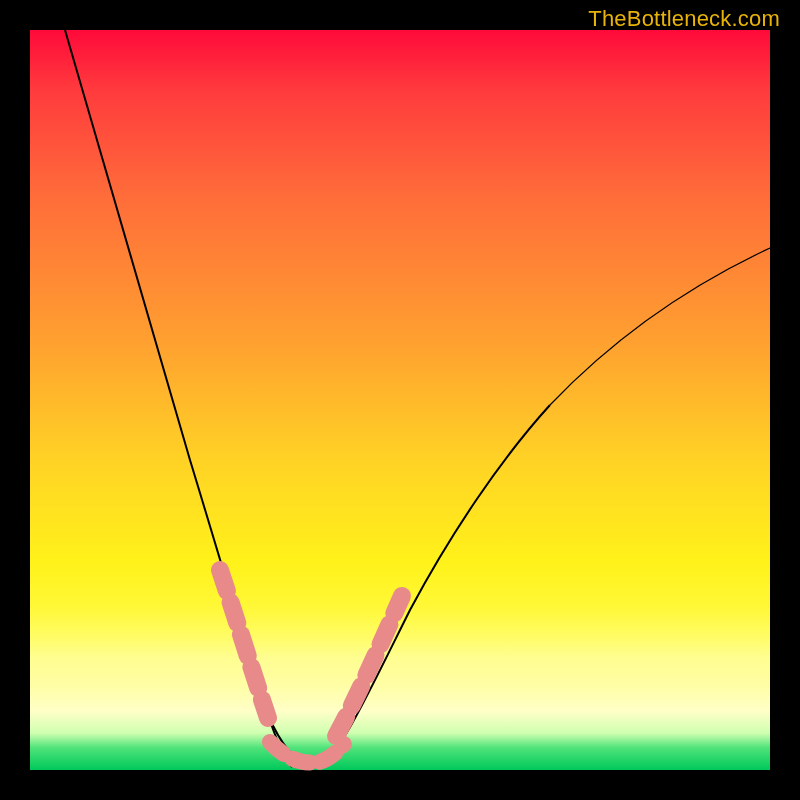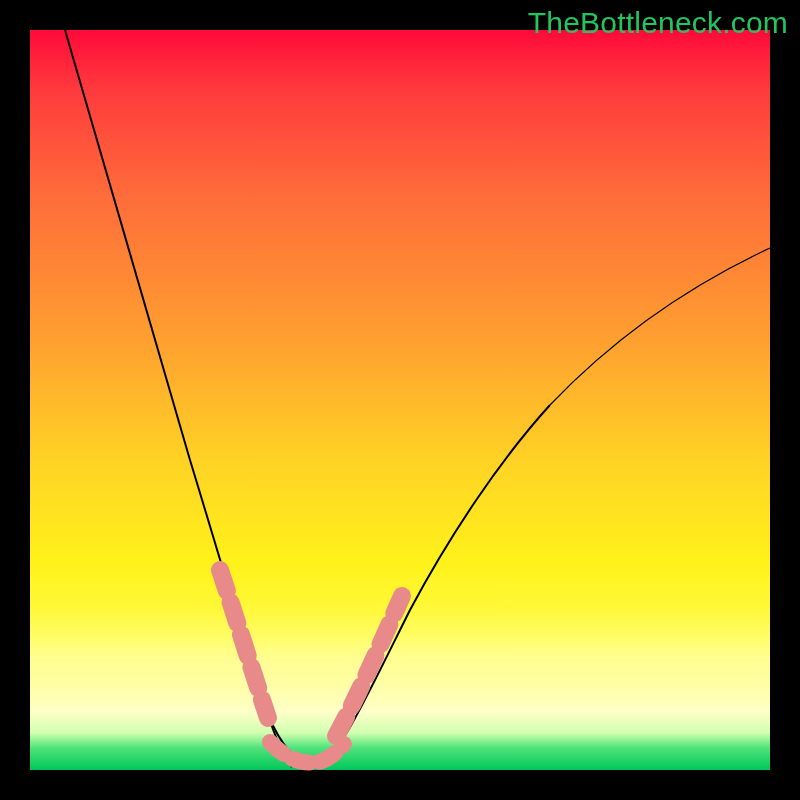--- a/index.html
+++ b/index.html
@@ -38,23 +38,23 @@
     position: absolute;
     left: 0; right: 0;
     top: 78%;
     height: 14%;
     background: linear-gradient(to bottom, rgba(255,255,200,0) 0%, rgba(255,255,210,0.35) 50%, rgba(255,255,210,0) 100%);
     pointer-events: none;
   }
   .watermark {
     position: absolute;
     top: 6px;
-    right: 12px;
-    color: #22c55e;
-    font-size: 30px;
+    right: 20px;
+    color: #eab308;
+    font-size: 22px;
     letter-spacing: 0.2px;
     user-select: none;
   }
   svg.plot {
     position: absolute;
     left: 30px;
     top: 30px;
     width: 740px;
     height: 740px;
     overflow: visible;

